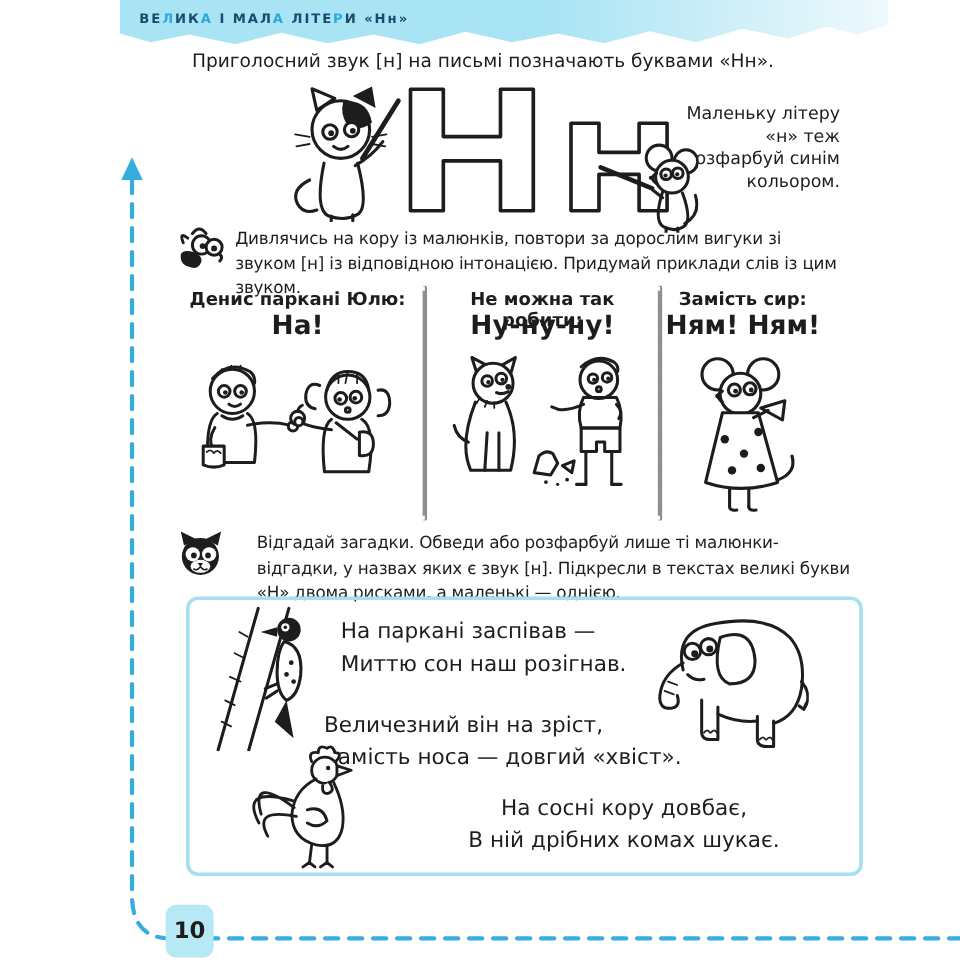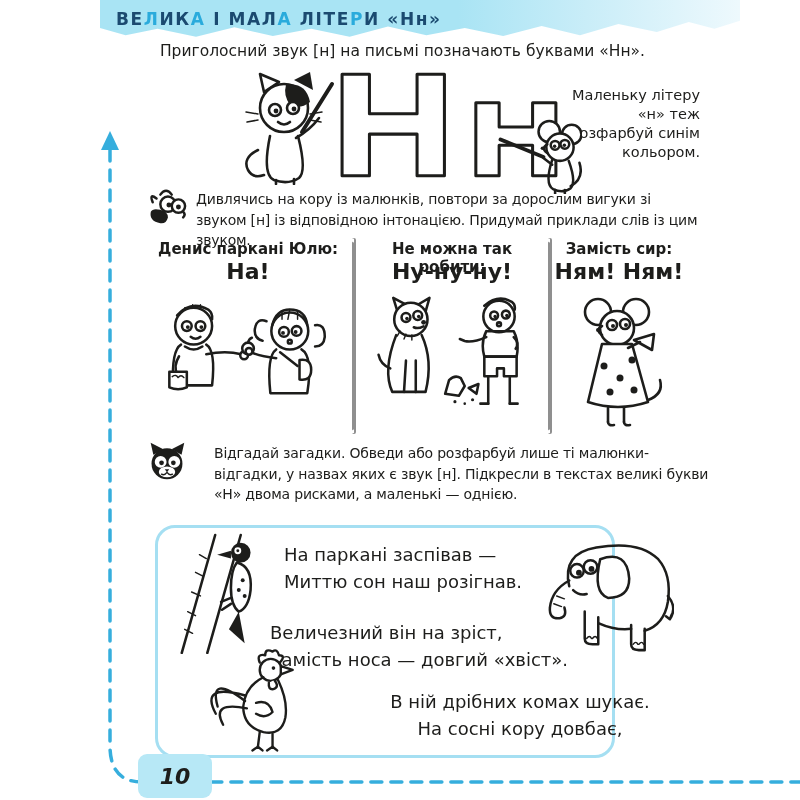--- a/index.html
+++ b/index.html
@@ -3,46 +3,46 @@
 <meta charset="utf-8">
 <style>
   html,body{margin:0;padding:0;background:#fff;}
   #page{position:relative;width:800px;height:800px;background:#ffffff;overflow:hidden;
         font-family:"DejaVu Sans",sans-serif;color:#1d1d1b;}
 
   
   .band{position:absolute;left:100px;top:0;width:640px;height:40px;
     background:linear-gradient(90deg,#a9e4f4 0%,#a9e4f4 56%,#c9edf8 76%,#eef9fd 100%);
     clip-path:polygon(0 0,100% 0,100% 52%,96% 72%,92% 55%,87% 80%,81% 60%,75% 88%,69% 65%,63% 90%,57% 70%,51% 88%,45% 66%,39% 92%,33% 72%,27% 90%,21% 68%,15% 92%,9% 72%,4% 88%,0 70%);}
-  .title{position:absolute;left:116px;top:9px;font-size:17px;font-weight:bold;letter-spacing:1.6px;white-space:nowrap;}
+  .title{position:absolute;left:116px;top:9px;font-size:11px;font-weight:bold;letter-spacing:1.6px;white-space:nowrap;}
 
   .intro{position:absolute;left:130px;top:42px;width:545px;text-align:center;font-size:15.5px;}
 
   .note-left{position:absolute;left:130px;top:79px;width:112px;font-size:14.5px;line-height:19px;}
   .note-right{position:absolute;left:570px;top:86px;width:130px;font-size:14.5px;line-height:19px;text-align:right;}
 
   .task{position:absolute;font-size:14px;line-height:20.5px;letter-spacing:-0.2px;}
   #task1-text{left:196px;top:189px;width:505px;}
   #task2-text{left:196px;top:443px;width:502px;margin-left:18px;}
 
   .caption{position:absolute;top:240px;font-weight:bold;font-size:15px;text-align:center;}
   .exclaim{position:absolute;top:259px;font-weight:bold;font-size:22px;text-align:center;}
   .sep{position:absolute;top:238px;height:196px;border-left:4px dashed #8f8f8f;border-radius:2px;}
 
   .abs{position:absolute;}
-  .riddle-box{position:absolute;left:155px;top:525px;width:460px;height:233px;
-    border:3.5px solid #a5dff2;border-radius:20px;box-sizing:border-box;}
+  .riddle-box{position:absolute;left:155px;top:497px;width:564px;height:233px;
+    border:3.5px solid #a5dff2;border-radius:10px;box-sizing:border-box;}
   .riddle{position:absolute;font-size:18px;line-height:26.5px;}
   #riddle1{left:126px;top:14px;width:250px;text-align:left;}
   #riddle2{left:112px;top:92px;width:302px;text-align:left;}
   #riddle3{left:212px;top:161px;width:300px;text-align:center;}
 
-  .badge{position:absolute;left:138px;top:754px;width:74px;height:44px;background:#b7e8f6;
+  .badge{position:absolute;left:138px;top:754px;width:40px;height:44px;background:#b7e8f6;
     border-radius:9px;z-index:3;display:flex;align-items:center;justify-content:center;
-    font-weight:bold;font-size:22px;font-style:italic;}
+    font-weight:bold;font-size:19px;}
 
   #guide{position:absolute;left:0;top:0;pointer-events:none;}
 
   
   .s{stroke:#1d1d1b;stroke-width:2.6;fill:none;stroke-linecap:round;stroke-linejoin:round;}
   .thick{stroke-width:4;}
   .thin{stroke-width:1.5;}
   .f{fill:#1d1d1b;stroke:none;}
   .w{fill:#ffffff;stroke:#1d1d1b;stroke-width:2.6;stroke-linecap:round;stroke-linejoin:round;}
   .w3{fill:#ffffff;stroke:#1d1d1b;stroke-width:3;stroke-linejoin:round;}
@@ -276,22 +276,22 @@
       <circle class="f" cx="89" cy="20" r="2"></circle>
       <path class="w" d="M97,18 L110,22 L97,27 Z"></path>
       <path class="w" d="M90,33 q6,8 -1,10 q-6,1 -5,-7"></path>
       <path class="s" d="M78,30 Q58,40 56,62 Q56,84 78,90 Q98,94 102,74 Q105,56 94,33"></path>
       <path class="s" d="M70,58 Q84,54 88,68 Q80,76 70,70"></path>
       <path class="s" d="M58,56 Q18,26 28,62 M58,50 Q8,36 26,70 M60,64 Q20,56 34,82"></path>
       <path class="s" d="M74,90 L72,106 M88,92 L88,106"></path>
       <path class="s" d="M72,106 l-6,4 M72,106 l5,4 M88,106 l-6,4 M88,106 l5,4"></path>
     </svg>
     <div class="riddle" id="riddle3">
+      <div>На сосні кору довбає,</div>
       <div>В ній дрібних комах шукає.</div>
-      <div>На сосні кору довбає,</div>
     </div>
   </div>
 
   <div class="badge">
     <span>10</span>
   </div>
 
 </div>
 
 </body></html>

